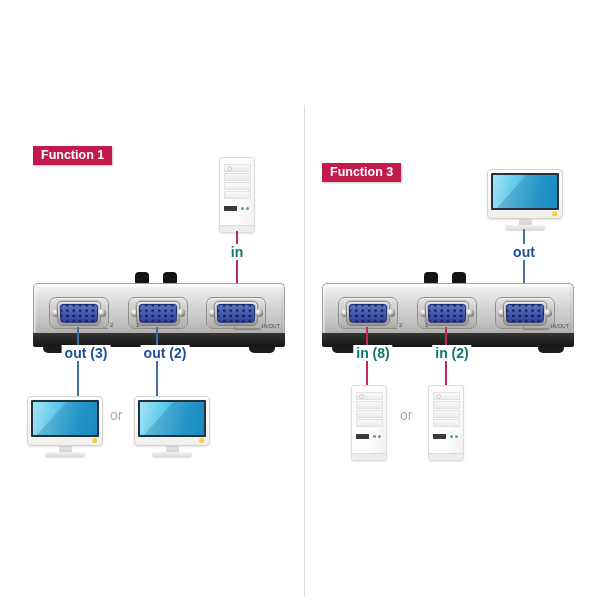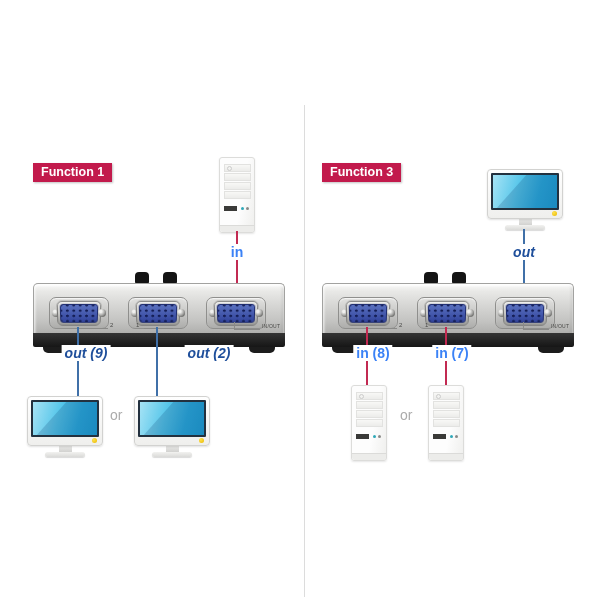--- a/index.html
+++ b/index.html
@@ -10,22 +10,22 @@
   
   .badge{position:absolute;background:#c21a4c;color:#ffffff;font-size:12.5px;font-weight:bold;
          padding:2px 8px 3px;box-shadow:1px 1px 2px rgba(0,0,0,.25);}
 
   
   .vline{position:absolute;width:2px;}
   .vline.red{background:#c22a52;}
   .vline.blue{background:#4070a8;}
   .conn-label{position:absolute;transform:translateX(-50%);background:#ffffff;padding:0 3px;
               font-weight:bold;font-size:14px;z-index:5;white-space:nowrap;}
-  .conn-label.red{color:#3b82f6;}
-  .conn-label.blue{color:#1f4f9b;font-style:italic;}
+  .conn-label.red{color:#0f766e;}
+  .conn-label.blue{color:#1f4f9b;}
   .or{position:absolute;color:#ababab;font-size:14px;}
 
   
   .switch{position:absolute;width:252px;height:81px;}
   .knob{position:absolute;top:0;width:14px;height:12px;background:#141414;
         border-radius:4px 4px 2px 2px;}
   .sw-body{position:absolute;top:11px;left:0;right:0;height:50px;border-radius:5px 5px 0 0;
            background:linear-gradient(#fbfbfa,#e9e9e7 14%,#d8d8d6 40%,#c3c3c1 75%,#aeaeac);
            border:1px solid #a2a2a0;border-bottom:none;
            box-shadow:inset 0 2px 2px rgba(255,255,255,.9), inset 2px 0 2px rgba(255,255,255,.4),
@@ -87,21 +87,21 @@
           border-top:1px solid #dbdbd9;border-radius:0 0 3px 3px;}
 </style>
 </head>
 <body>
 
 <div class="canvas">
 
   <div class="divider"></div>
 
   <section>
-    <div class="badge" style="left:33px;top:163px;">Function 1</div>
+    <div class="badge" style="left:33px;top:146px;">Function 1</div>
 
     <div class="tower" style="left:219px;top:157px;">
       <div class="bay" style="top:6px;">
           <span class="bay-dot"></span>
         </div>
       <div class="bay" style="top:15px;"></div>
       <div class="bay" style="top:24px;"></div>
       <div class="bay" style="top:33px;"></div>
       <div class="t-panel">
         <span class="t-vent"></span>
@@ -146,23 +146,23 @@
 
       <span class="pline" style="left:45px;width:30px;"></span>
       <span class="ptag" style="left:77px;">2</span>
       <span class="ptag" style="left:103px;">1</span>
       <span class="pline" style="left:111px;width:29px;"></span>
       <span class="pelbow" style="left:201px;width:25px;"></span>
       <span class="ptag ptag-io" style="left:229px;">IN/OUT</span>
     </div>
 
     <div class="vline blue" style="left:77px;top:327px;height:69px;"></div>
-    <span class="conn-label blue" style="left:86px;top:345px;">out (9)</span>
+    <span class="conn-label blue" style="left:86px;top:345px;">out (3)</span>
     <div class="vline blue" style="left:156px;top:327px;height:69px;"></div>
-    <span class="conn-label blue" style="left:165px;top:345px;margin-left:44px;">out (2)</span>
+    <span class="conn-label blue" style="left:165px;top:345px;">out (2)</span>
 
     <div class="monitor" style="left:27px;top:396px;">
       <div class="m-frame">
         <div class="m-screen"></div>
         <span class="m-dot"></span>
       </div>
       <div class="m-neck"></div>
       <div class="m-base"></div>
     </div>
     <span class="or" style="left:110px;top:407px;">or</span>
@@ -225,21 +225,21 @@
       <span class="ptag" style="left:77px;">2</span>
       <span class="ptag" style="left:103px;">1</span>
       <span class="pline" style="left:111px;width:29px;"></span>
       <span class="pelbow" style="left:201px;width:25px;"></span>
       <span class="ptag ptag-io" style="left:229px;">IN/OUT</span>
     </div>
 
     <div class="vline red" style="left:366px;top:327px;height:58px;"></div>
     <span class="conn-label red" style="left:373px;top:345px;">in (8)</span>
     <div class="vline red" style="left:445px;top:327px;height:58px;"></div>
-    <span class="conn-label red" style="left:452px;top:345px;">in (7)</span>
+    <span class="conn-label red" style="left:452px;top:345px;">in (2)</span>
 
     <div class="tower" style="left:351px;top:385px;">
       <div class="bay" style="top:6px;">
           <span class="bay-dot"></span>
         </div>
       <div class="bay" style="top:15px;"></div>
       <div class="bay" style="top:24px;"></div>
       <div class="bay" style="top:33px;"></div>
       <div class="t-panel">
         <span class="t-vent"></span>

